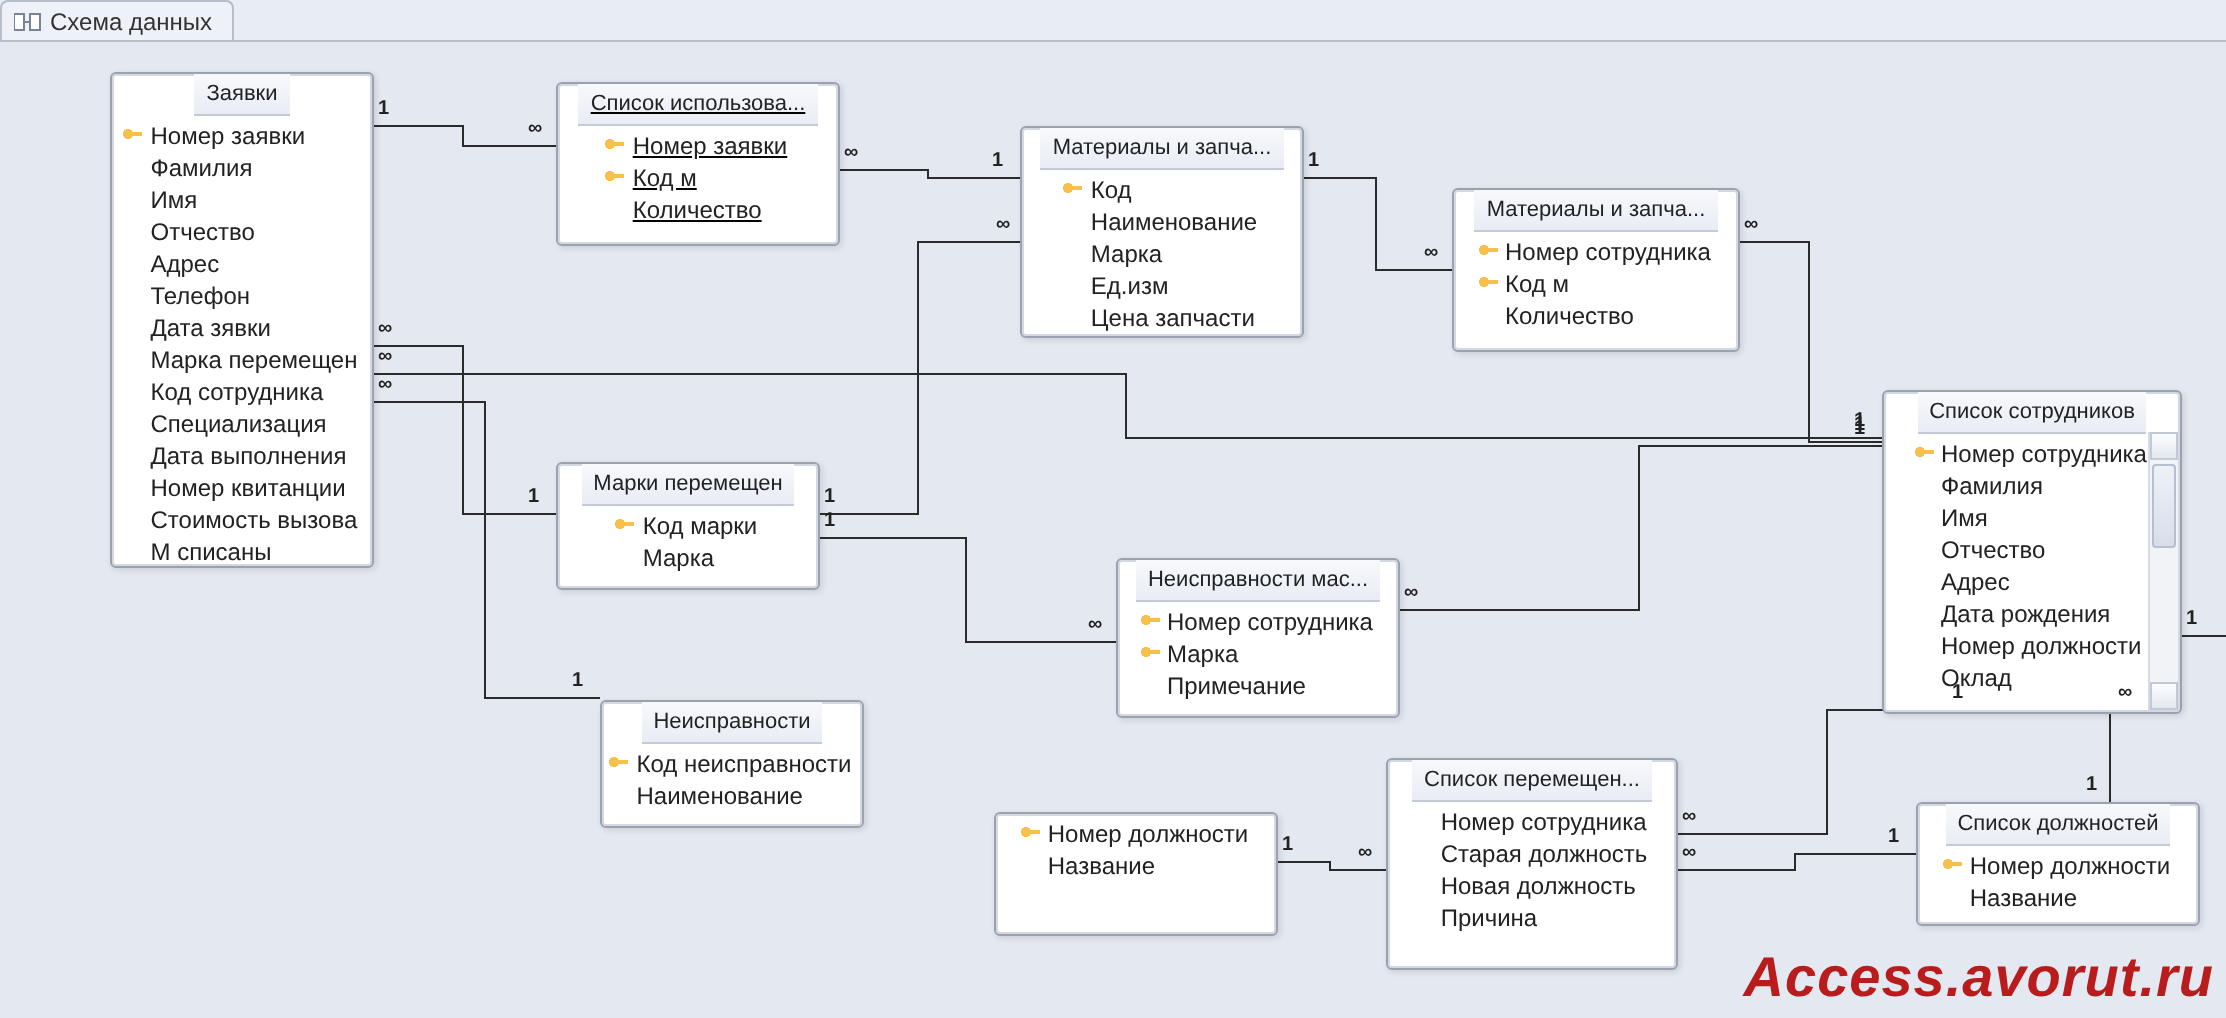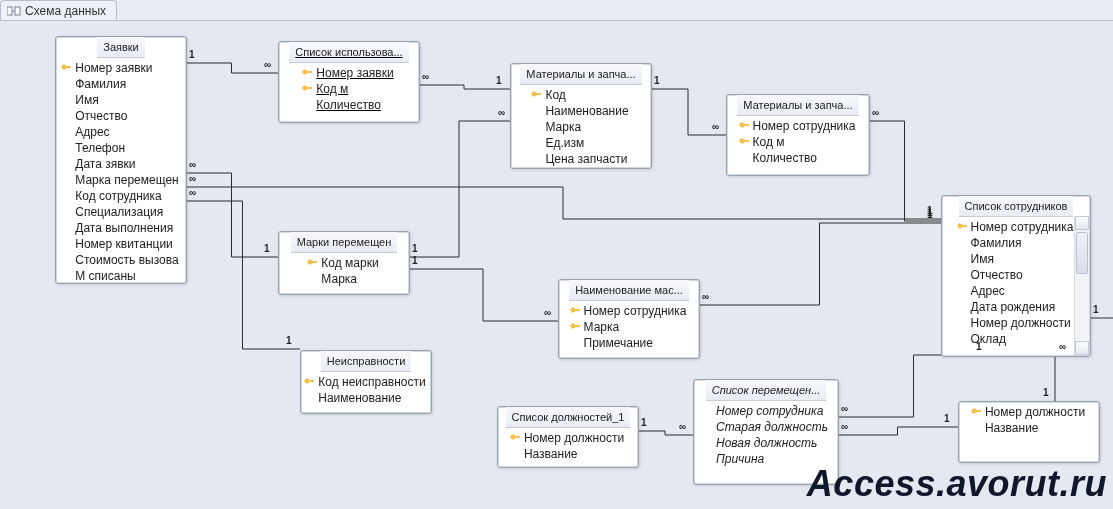--- a/index.html
+++ b/index.html
@@ -132,24 +132,24 @@
     position: absolute;
     font-size: 10px;
     font-weight: 700;
     color: #222;
     background: transparent;
   }
   .watermark {
     position: absolute;
     right: 6px;
     bottom: 4px;
-    font-size: 36px;
+    font-size: 28px;
     font-weight: 700;
     font-style: italic;
-    color: #0f172a;
+    color: #b91c1c;
     letter-spacing: .5px;
     pointer-events: none;
   }
 </style>
 </head>
 <body>
 
 <div class="workspace">
   <div class="tab">
     <svg viewBox="0 0 14 10" aria-hidden="true">
@@ -231,21 +231,21 @@
         </div>
       </div>
       <div class="tablebox" style="left: 300px; top: 300px; width: 130px; height: 62px; margin-top: 29px;">
         <div class="tb-title">Неисправности</div>
         <div class="tb-body">
           <div class="field key">Код неисправности</div>
           <div class="field">Наименование</div>
         </div>
       </div>
       <div class="tablebox" style="left: 558px; top: 258px; width: 140px; height: 78px;">
-        <div class="tb-title">Наименование мас...</div>
+        <div class="tb-title">Неисправности мас...</div>
         <div class="tb-body">
           <div class="field key">Номер сотрудника</div>
           <div class="field key">Марка</div>
           <div class="field">Примечание</div>
         </div>
       </div>
       <div class="tablebox" style="left: 941px; top: 174px; width: 148px; height: 160px;">
         <div class="tb-title">Список сотрудников</div>
         <div class="tb-body">
           <div class="field key">Номер сотрудника</div>
@@ -254,37 +254,37 @@
           <div class="field">Отчество</div>
           <div class="field">Адрес</div>
           <div class="field">Дата рождения</div>
           <div class="field">Номер должности</div>
           <div class="field">Оклад</div>
         </div>
         <div class="scrollbar-mock">
           <div class="scrollbar-thumb"></div>
         </div>
       </div>
-      <div class="tablebox" style="left: 693px; top: 358px; width: 144px; height: 104px; font-style: italic;">
+      <div class="tablebox" style="left: 693px; top: 358px; width: 144px; height: 104px;">
         <div class="tb-title">Список перемещен...</div>
         <div class="tb-body">
           <div class="field">Номер сотрудника</div>
           <div class="field">Старая должность</div>
           <div class="field">Новая должность</div>
           <div class="field">Причина</div>
         </div>
       </div>
       <div class="tablebox" style="left: 497px; top: 385px; width: 140px; height: 60px;">
-        <div class="tb-title">Список должностей_1</div>
         <div class="tb-body">
           <div class="field key">Номер должности</div>
           <div class="field">Название</div>
         </div>
       </div>
       <div class="tablebox" style="left: 958px; top: 380px; width: 140px; height: 60px;">
+        <div class="tb-title">Список должностей</div>
         <div class="tb-body">
           <div class="field key">Номер должности</div>
           <div class="field">Название</div>
         </div>
       </div>
       <div class="rel-label" style="left: 189px; top: 28px;">1</div>
       <div class="rel-label" style="left: 264px; top: 38px;">∞</div>
       <div class="rel-label" style="left: 189px; top: 138px;">∞</div>
       <div class="rel-label" style="left: 264px; top: 222px;">1</div>
       <div class="rel-label" style="left: 189px; top: 166px;">∞</div>

